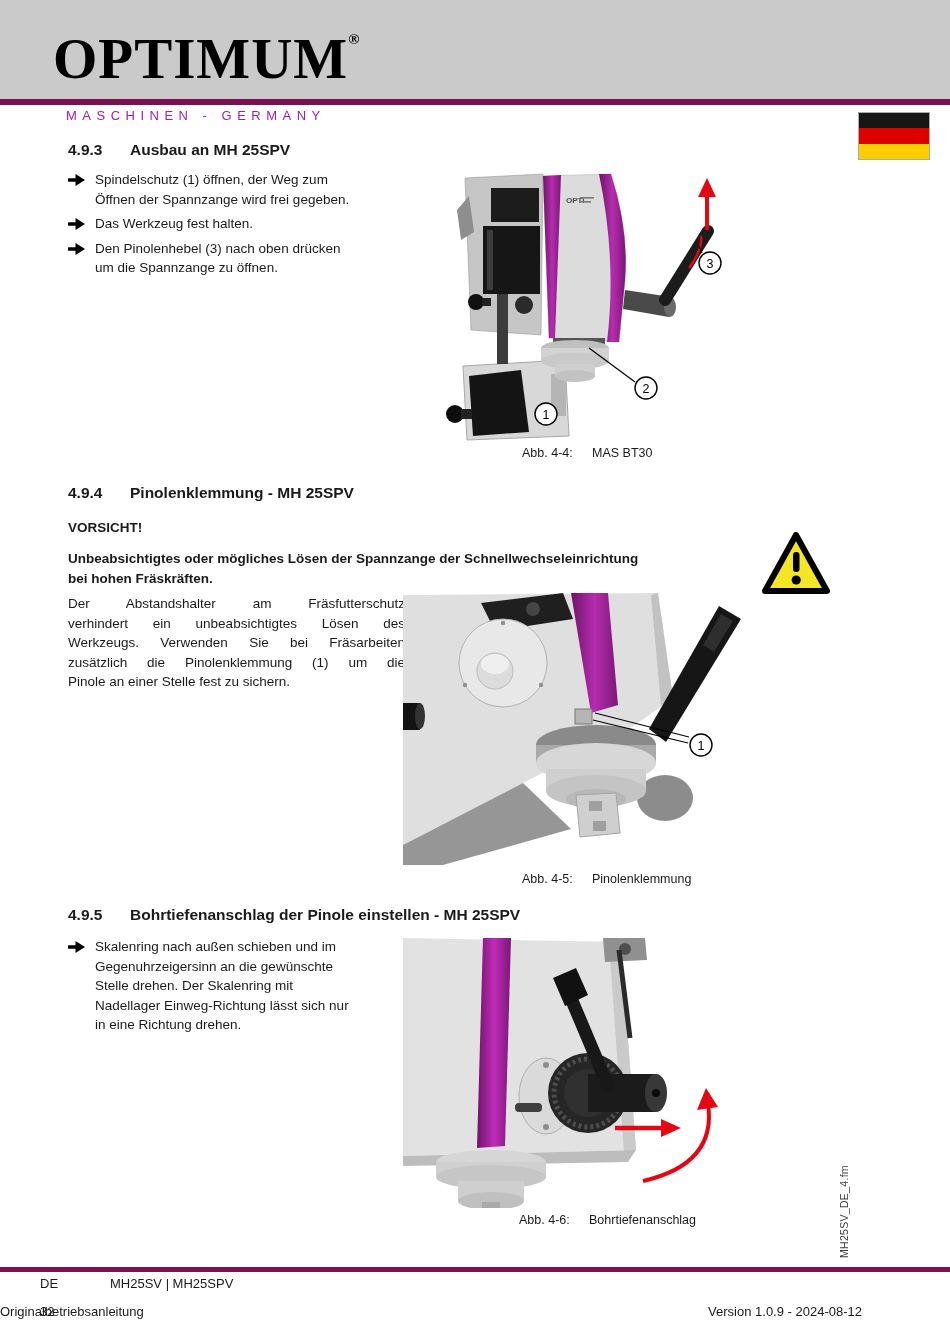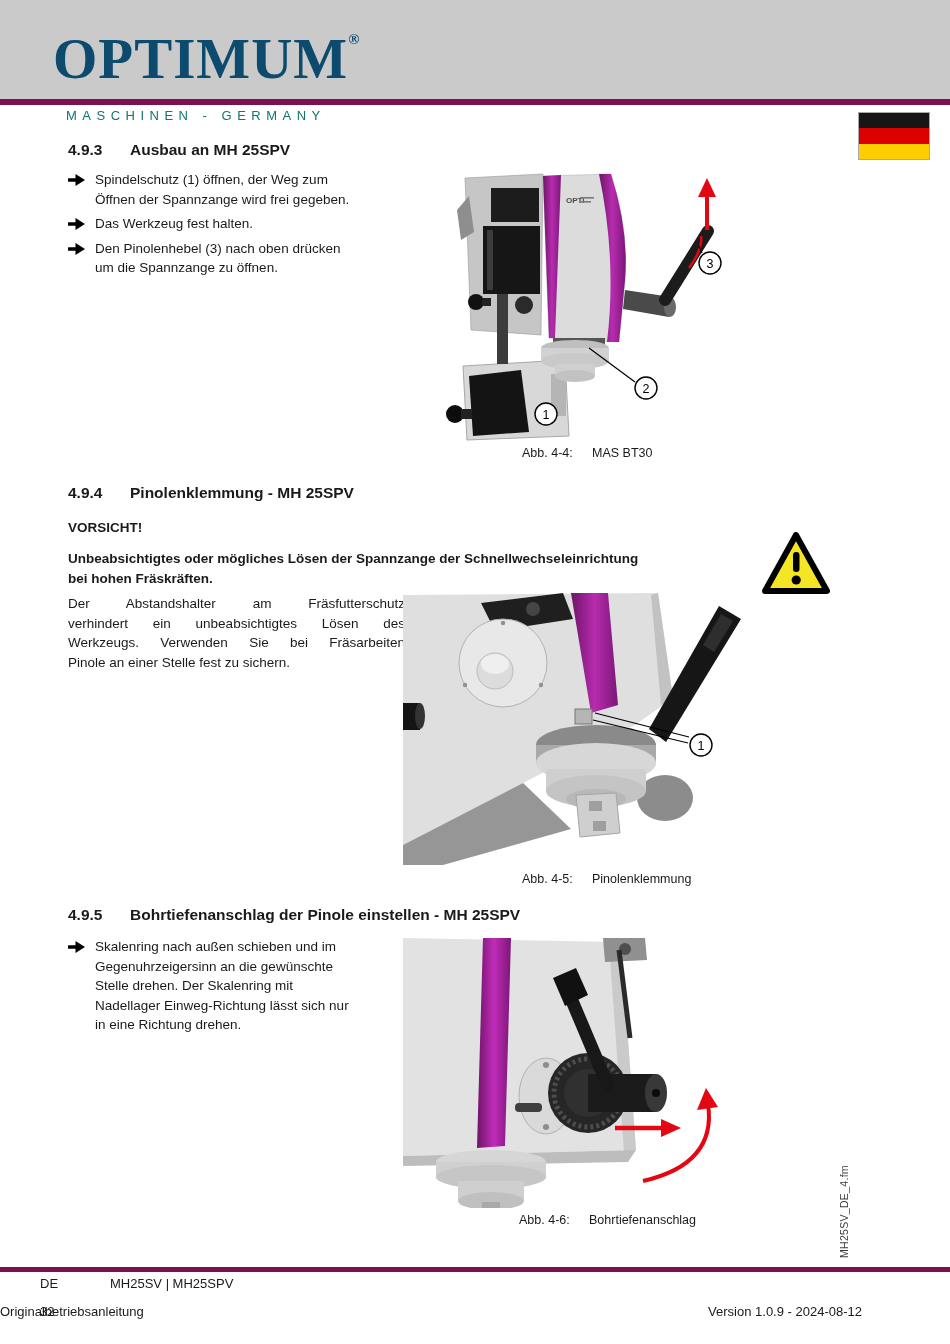--- a/index.html
+++ b/index.html
@@ -2,24 +2,24 @@
 <html><head>
 <meta charset="utf-8">
 <style>
   html,body{margin:0;padding:0;background:#ffffff;}
   body{width:950px;height:1344px;position:relative;overflow:hidden;
        font-family:"Liberation Sans",sans-serif;color:#1a1a1a;}
   .abs{position:absolute;}
   
   .hdr-band{left:0;top:0;width:950px;height:99px;background:#c9cac9;}
   .logo{left:53px;top:30px;font-family:"Liberation Serif",serif;font-weight:bold;
-        font-size:57px;color:#0c4a6e;letter-spacing:1px;line-height:1;}
+        font-size:57px;color:#000000;letter-spacing:1px;line-height:1;}
   .logo .reg{font-size:15px;vertical-align:34px;letter-spacing:0;}
   .brand-line{left:0;top:99px;width:950px;height:6px;background:#7d1050;}
-  .tagline{left:66px;top:108px;font-size:13px;letter-spacing:5.5px;color:#0f766e;}
+  .tagline{left:66px;top:108px;font-size:13px;letter-spacing:5.5px;color:#a21caf;}
   .flag{left:858px;top:112px;width:70px;height:46px;border:1px solid #a9a9a9;}
   .flag div{width:100%;height:33.33%;}
   
   .h2{font-size:15.5px;font-weight:bold;white-space:nowrap;}
   .hnum{display:inline-block;width:62px;}
   .bullets{display:flex;flex-direction:column;gap:5px;width:350px;}
   .bullet{display:flex;align-items:flex-start;}
   .bicon{flex:0 0 27px;padding-top:3px;}
   .btext{font-size:13.5px;line-height:19.5px;white-space:pre-line;}
   .bold-note{font-size:13.5px;font-weight:bold;}
@@ -174,20 +174,21 @@
 <svg class="abs" style="left:762px;top:532px" width="68" height="64" viewBox="0 0 68 64">
   <path d="M34 3 L65 59 L3 59 Z" fill="#f5e625" stroke="#000" stroke-width="6" stroke-linejoin="round"></path>
   <rect x="31" y="20" width="6.5" height="20" rx="3" fill="#000"></rect>
   <circle cx="34.2" cy="48" r="4.6" fill="#000"></circle>
 </svg>
 
 <div class="abs para" style="left:68px;top:594px">
   <div class="jline">Der Abstandshalter am Fräsfutterschutz</div>
   <div class="jline">verhindert ein unbeabsichtigtes Lösen des</div>
   <div class="jline">Werkzeugs. Verwenden Sie bei Fräsarbeiten</div>
+  <div class="jline">zusätzlich die Pinolenklemmung (1) um die</div>
   <div class="jline last">Pinole an einer Stelle fest zu sichern.</div>
 </div>
 
 <svg class="abs" style="left:403px;top:593px" width="339" height="272" viewBox="0 0 339 272">
   <defs>
     <linearGradient id="g2" x1="0" y1="0" x2="1" y2="0">
       <stop offset="0" stop-color="#6e1468"></stop>
         <stop offset=".5" stop-color="#b62cae"></stop>
         <stop offset="1" stop-color="#7c1778"></stop>
     </linearGradient>

